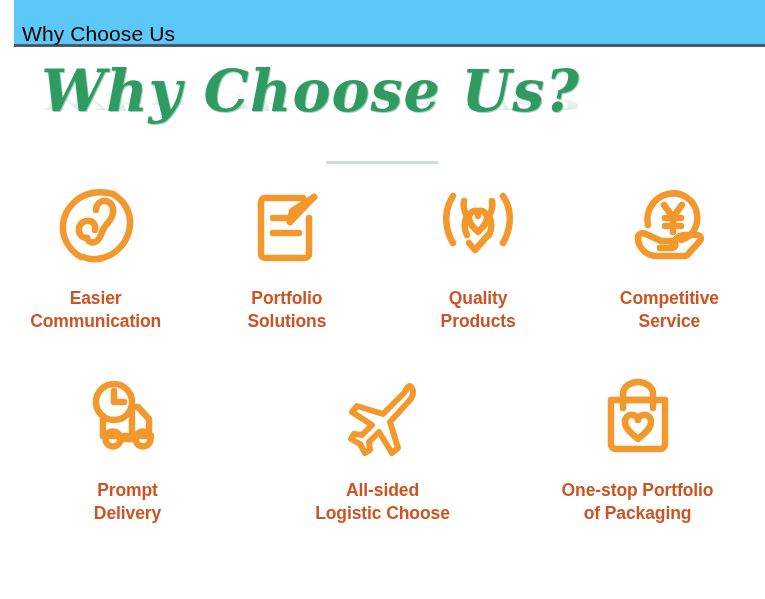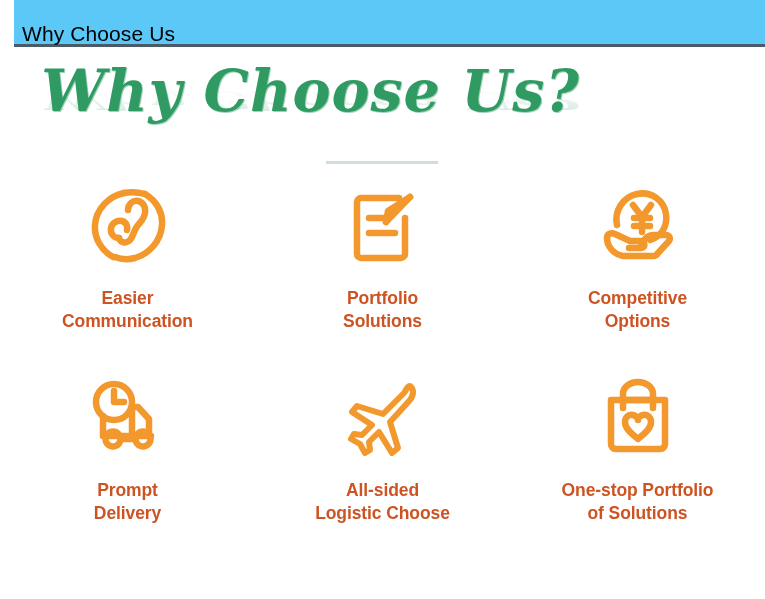--- a/index.html
+++ b/index.html
@@ -185,35 +185,51 @@
             <path d="M31 38 H45"></path>
             <path d="M31 53 H57"></path>
             <path d="M48 42 L72 17"></path>
             <path d="M48 42 L50 31 L72 17 L72 17"></path>
           </svg>
         </div>
         <div class="cell-label">Portfolio
 Solutions</div>
       </div>
 
+      <div class="cell">
+        <div class="icon-wrap">
+          <svg width="90" height="92" viewBox="0 0 90 92" fill="none" stroke="#F2982C" stroke-width="6.5" stroke-linecap="round" stroke-linejoin="round">
+            <path d="M34 36 C31 31 30 26 31 21"></path>
+            <path d="M34 36 C31 42 31 49 34 55"></path>
+            <path d="M20 16 C14 25 12 36 14 47 C15 53 17 58 20 63"></path>
+            <path d="M56 36 C59 31 60 26 59 21"></path>
+            <path d="M56 36 C59 42 59 49 56 55"></path>
+            <path d="M70 16 C76 25 78 36 76 47 C75 53 73 58 70 63"></path>
+            <path d="M45 52 C41 48 36 44 36 38 C36 33 40 30 44 31 C46 31.5 45 34 45 36 C45 34 44 31.5 46 31 C50 30 54 33 54 38 C54 44 49 48 45 52 Z"></path>
+            <path d="M36 63 L42 70 L56 54"></path>
+          </svg>
+        </div>
+        <div class="cell-label">Quality
+Products</div>
+      </div>
 
       <div class="cell">
         <div class="icon-wrap">
           <svg width="90" height="92" viewBox="0 0 90 92" fill="none" stroke="#F2982C" stroke-width="6.5" stroke-linecap="round" stroke-linejoin="round">
             <path d="M24 45 C21 31 30 17 44 14 C58 11 71 20 73 34 C75 46 68 57 57 60"></path>
             <path d="M40 25 L49 37 L58 25"></path>
             <path d="M41 38 H57"></path>
             <path d="M41 46 H57"></path>
             <path d="M49 37 V52"></path>
             <path d="M14 58 C14 54 18 52 22 54 L37 61 H48 C52 61 53 67 48 68 H36"></path>
             <path d="M14 58 C14 66 20 74 30 76 H60 C62 76 64 75 65 73 L76 61 C78 58 76 55 73 55 H61 C58 55 55 56 53 58 L48 63"></path>
           </svg>
         </div>
         <div class="cell-label">Competitive
-Options</div>
+Service</div>
       </div>
 
     </div>
 
     <div class="grid-row row-2">
 
       <div class="cell">
         <div class="icon-wrap">
           <svg width="90" height="92" viewBox="0 0 90 92" fill="none" stroke="#F2982C" stroke-width="6.5" stroke-linecap="round" stroke-linejoin="round">
             <circle cx="31" cy="30" r="18"></circle>
@@ -244,19 +260,19 @@
       <div class="cell">
         <div class="icon-wrap">
           <svg width="90" height="92" viewBox="0 0 90 92" fill="none" stroke="#F2982C" stroke-width="6.5" stroke-linecap="round" stroke-linejoin="round">
             <path d="M18 28 H72 V72 C72 75 70 77 67 77 H23 C20 77 18 75 18 72 Z"></path>
             <path d="M30 36 V22 C30 15 37 10 45 10 C53 10 60 15 60 22 V36"></path>
             <path d="M32 28 H58"></path>
             <path d="M45 67 C39 62 32 57 32 50 C32 45 36 42 40 43 C43 43.7 45 46 45 48 C45 46 47 43.7 50 43 C54 42 58 45 58 50 C58 57 51 62 45 67 Z"></path>
           </svg>
         </div>
         <div class="cell-label">One-stop Portfolio
-of Solutions</div>
+of Packaging</div>
       </div>
 
     </div>
 
   </div>
 </div>
 
 </body></html>

